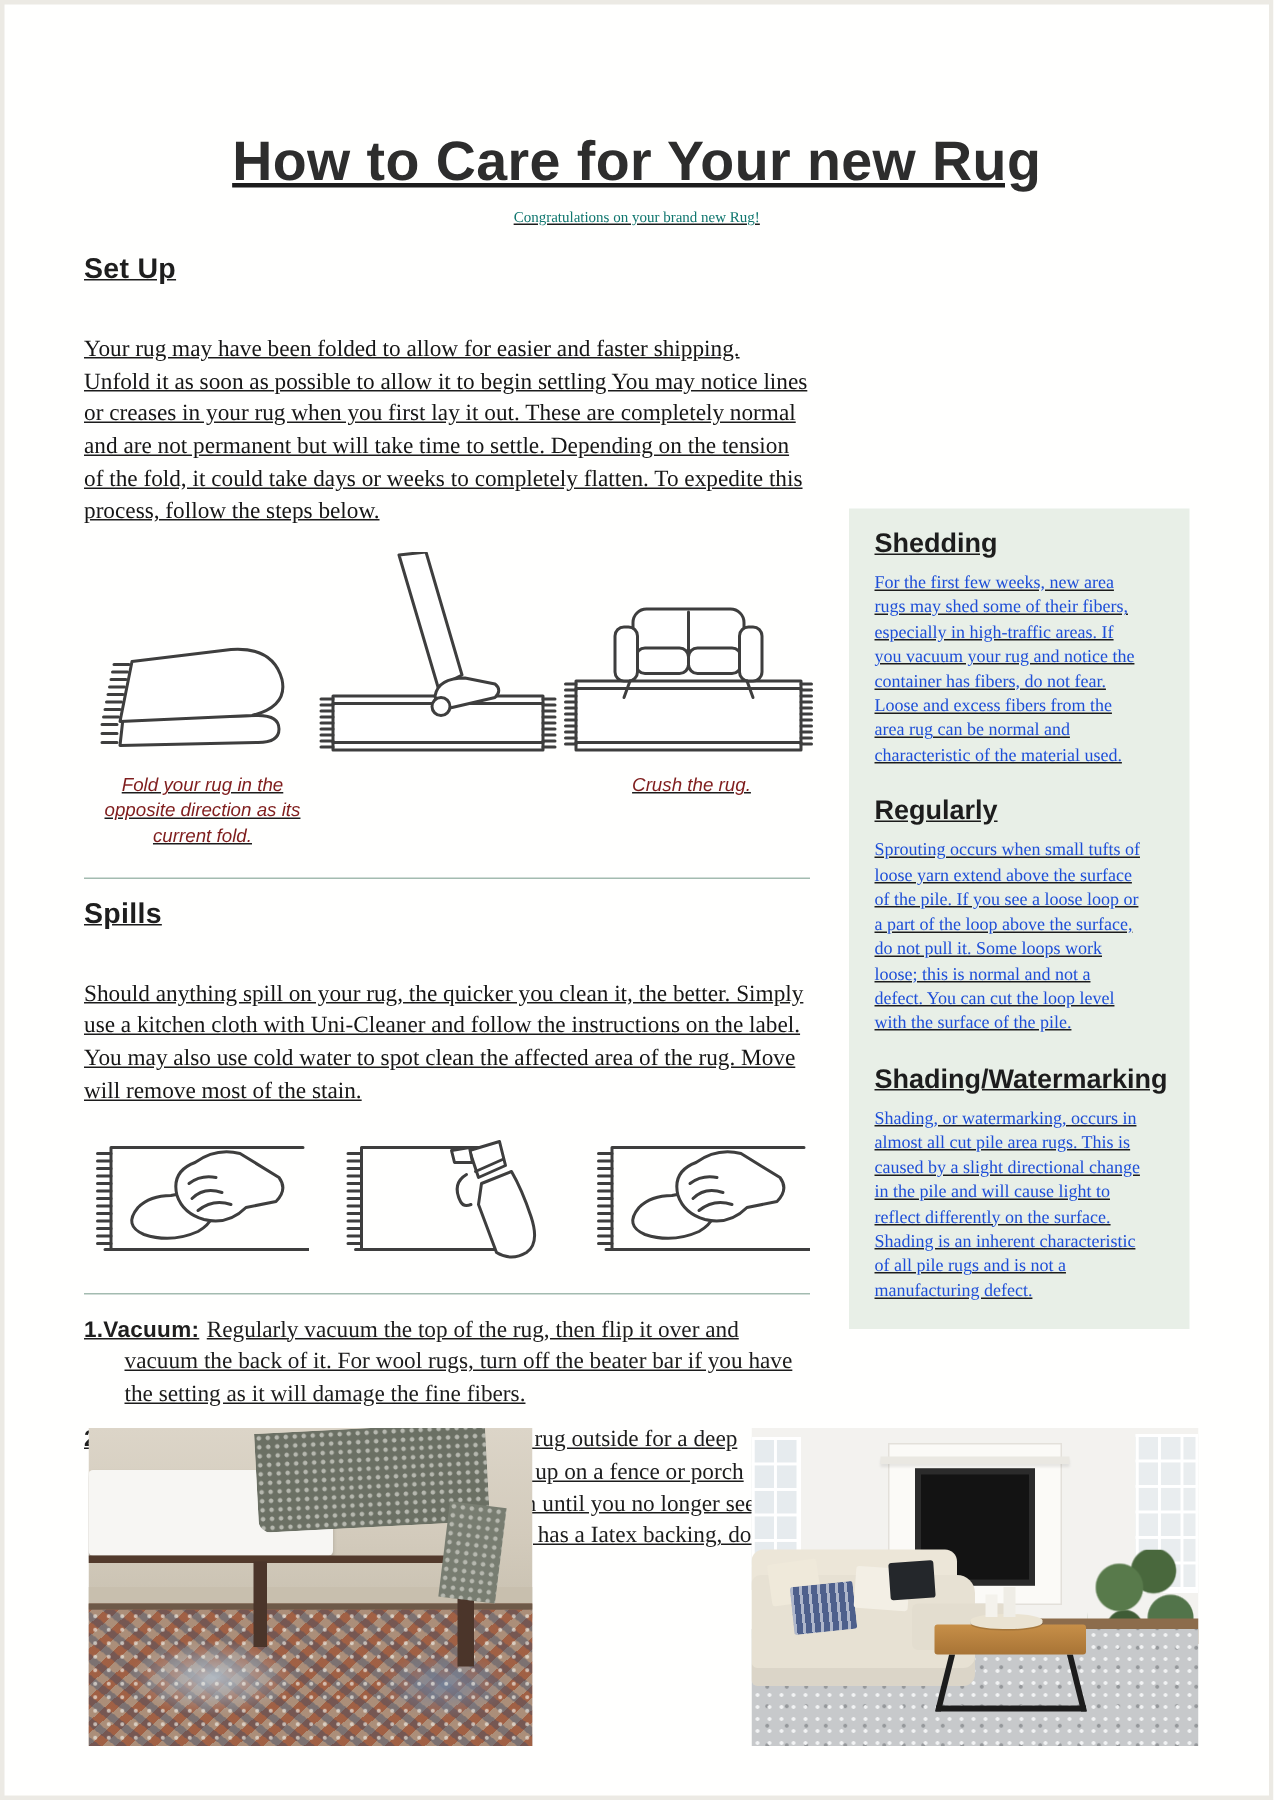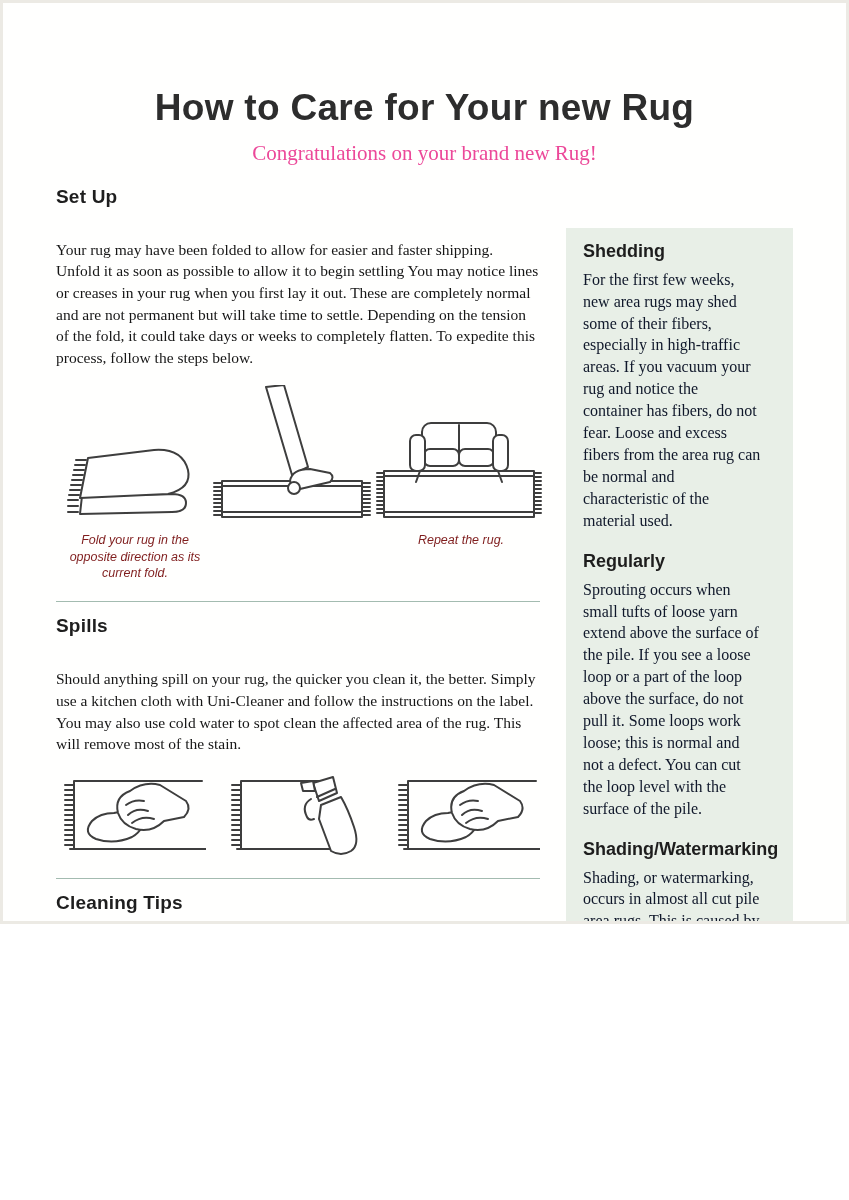--- a/index.html
+++ b/index.html
@@ -1,30 +1,30 @@
 <!DOCTYPE html>
 <html><head>
 <meta charset="utf-8">
 <style>
   * { margin:0; padding:0; box-sizing:border-box; }
   html,body { background:#fff; }
   .page {
-    position:relative; width:849px; height:924px; margin:0 auto;
+    position:relative; width:849px; height:1200px; margin:0 auto;
     background:#fffffe; border:3px solid #eceae4; overflow:hidden;
-    font-family:"Liberation Serif", serif; color:#1c1c1c;
+    font-family:"Liberation Serif", serif; color:#1c1c1c;text-decoration:underline;
   }
   
   .header { text-align:center; padding-top:84px; }
   .title {
     font-family:"Liberation Sans", sans-serif; font-weight:bold;
     font-size:37px; color:#2d2d2d; letter-spacing:.3px;
   }
-  .subtitle { font-size:21px; line-height:1.5; margin-top:9px; color:#ec4899; }
-  
-  .columns { display:flex; padding:0 53px; margin-top:16px; align-items:flex-end; }
+  .subtitle { font-size:10px; line-height:1.5; margin-top:9px; color:#0f766e; }
+  
+  .columns { display:flex; padding:0 53px; margin-top:16px; align-items:center; }
   .left-col { width:484px; }
   .side-panel {
     width:227px; margin-left:26px; background:#e8efe7;
     padding:13px 32px 18px 17px;
   }
   h2.sec-head {
     font-family:"Liberation Sans", sans-serif; font-weight:bold;
     font-size:19px; color:#1e1e1e; margin:0 0 8px 0; letter-spacing:.2px;
   }
   .body-p { font-size:15.5px; line-height:1.4; color:#161616;margin-top:31px; }
@@ -45,21 +45,21 @@
     font-family:"Liberation Sans", sans-serif; font-weight:bold; font-size:15px;
     color:#1e1e1e; margin-right:5px; letter-spacing:.2px;
   }
   
   .side-sec { margin-bottom:19px; }
   .side-sec:last-child { margin-bottom:0; }
   .side-sec h3 {
     font-family:"Liberation Sans", sans-serif; font-weight:bold;
     font-size:18px; color:#1d1d1d; margin:0 0 7px 0;
   }
-  .side-sec p { font-size:16px; line-height:1.37; color:#0f172a; }
+  .side-sec p { font-size:12px; line-height:1.37; color:#1d4ed8; }
   
   .photos { position:absolute; left:56px; top:949px; width:740px; height:212px;
             display:flex; justify-content:space-between; }
   .photo { position:relative; overflow:hidden; height:212px; }
   .photo-left { width:296px; }
   .photo-right { width:298px; }
   
   .l-wall { position:absolute; left:0; right:0; top:0; height:55%;
     background:linear-gradient(180deg,#dcd5c8 0%,#d2cabb 65%,#cac2b2 100%); }
   .l-floor { position:absolute; left:0; right:0; top:50%; height:10%; background:#c8bfae; }
@@ -203,27 +203,27 @@
             <rect class="sketch-fill" x="83" y="42" width="35" height="17" rx="6"></rect>
             <rect class="sketch-fill" x="34" y="28" width="15" height="36" rx="6"></rect>
             <rect class="sketch-fill" x="117" y="28" width="15" height="36" rx="6"></rect>
             <path class="sketch" d="M44,64 L40,75 M122,64 L126,75"></path>
           </svg>
         </div>
       </div>
 
       <div class="caption-row">
         <div class="caption">Fold your rug in the opposite direction as its current fold.</div>
-        <div class="caption">Repeat the rug.</div>
+        <div class="caption">Crush the rug.</div>
       </div>
 
       <hr class="sep">
 
       <h2 class="sec-head">Spills</h2>
-      <p class="body-p">Should anything spill on your rug, the quicker you clean it, the better. Simply use a kitchen cloth with Uni-Cleaner and follow the instructions on the label. You may also use cold water to spot clean the affected area of the rug. This will remove most of the stain.</p>
+      <p class="body-p">Should anything spill on your rug, the quicker you clean it, the better. Simply use a kitchen cloth with Uni-Cleaner and follow the instructions on the label. You may also use cold water to spot clean the affected area of the rug. Move will remove most of the stain.</p>
 
       <div class="illus-row">
         <div class="illus-cell">
           <svg width="150" height="88" viewBox="0 0 150 88">
             <path class="sketch" d="M18,10 H146 M18,10 V78 M14,78 H150"></path>
             <path class="sketch" d="M18,14 h-9 M18,19 h-9 M18,24 h-9 M18,29 h-9 M18,34 h-9 M18,39 h-9 M18,44 h-9 M18,49 h-9 M18,54 h-9 M18,59 h-9 M18,64 h-9 M18,69 h-9 M18,74 h-9"></path>
             <path class="sketch-fill" d="M36,50 Q26,62 40,68 Q58,74 76,66 Q90,58 84,46 Q74,38 58,42 Q44,42 36,50 Z"></path>
             <path class="sketch-fill" d="M62,42 Q58,26 74,20 Q88,10 104,14 L130,30 Q136,38 128,46 L108,50 Q96,62 80,58 Q66,54 62,42 Z"></path>
             <path class="sketch" d="M72,44 Q80,36 92,40 M76,52 Q86,44 98,48 M70,34 Q78,28 88,30"></path>
           </svg>
@@ -245,21 +245,20 @@
             <path class="sketch-fill" d="M36,50 Q26,62 40,68 Q58,74 76,66 Q90,58 84,46 Q74,38 58,42 Q44,42 36,50 Z"></path>
             <path class="sketch-fill" d="M62,42 Q58,26 74,20 Q88,10 104,14 L130,30 Q136,38 128,46 L108,50 Q96,62 80,58 Q66,54 62,42 Z"></path>
             <path class="sketch" d="M72,44 Q80,36 92,40 M76,52 Q86,44 98,48 M70,34 Q78,28 88,30"></path>
           </svg>
         </div>
       </div>
 
 
       <hr class="sep">
 
-      <h2 class="sec-head">Cleaning Tips</h2>
       <div class="tip">
         <span class="tip-label">1.Vacuum:</span><span>Regularly vacuum the top of the rug, then flip it over and vacuum the back of it. For wool rugs, turn off the beater bar if you have the setting as it will damage the fine fibers.</span>
       </div>
       <div class="tip">
         <span class="tip-label">2.Take it Outside:</span><span>Every 6 months, take your rug outside for a deep cleaning. Once outside, unroll it and prop it up on a fence or porch railing. Hit the back of the rug with a broom until you no longer see clouds of dust and dirt escaping. If your rug has a Iatex backing, do not hit too hard, or it may damage the latex</span>
       </div>
 
     </div>
 
     <div class="side-panel">

